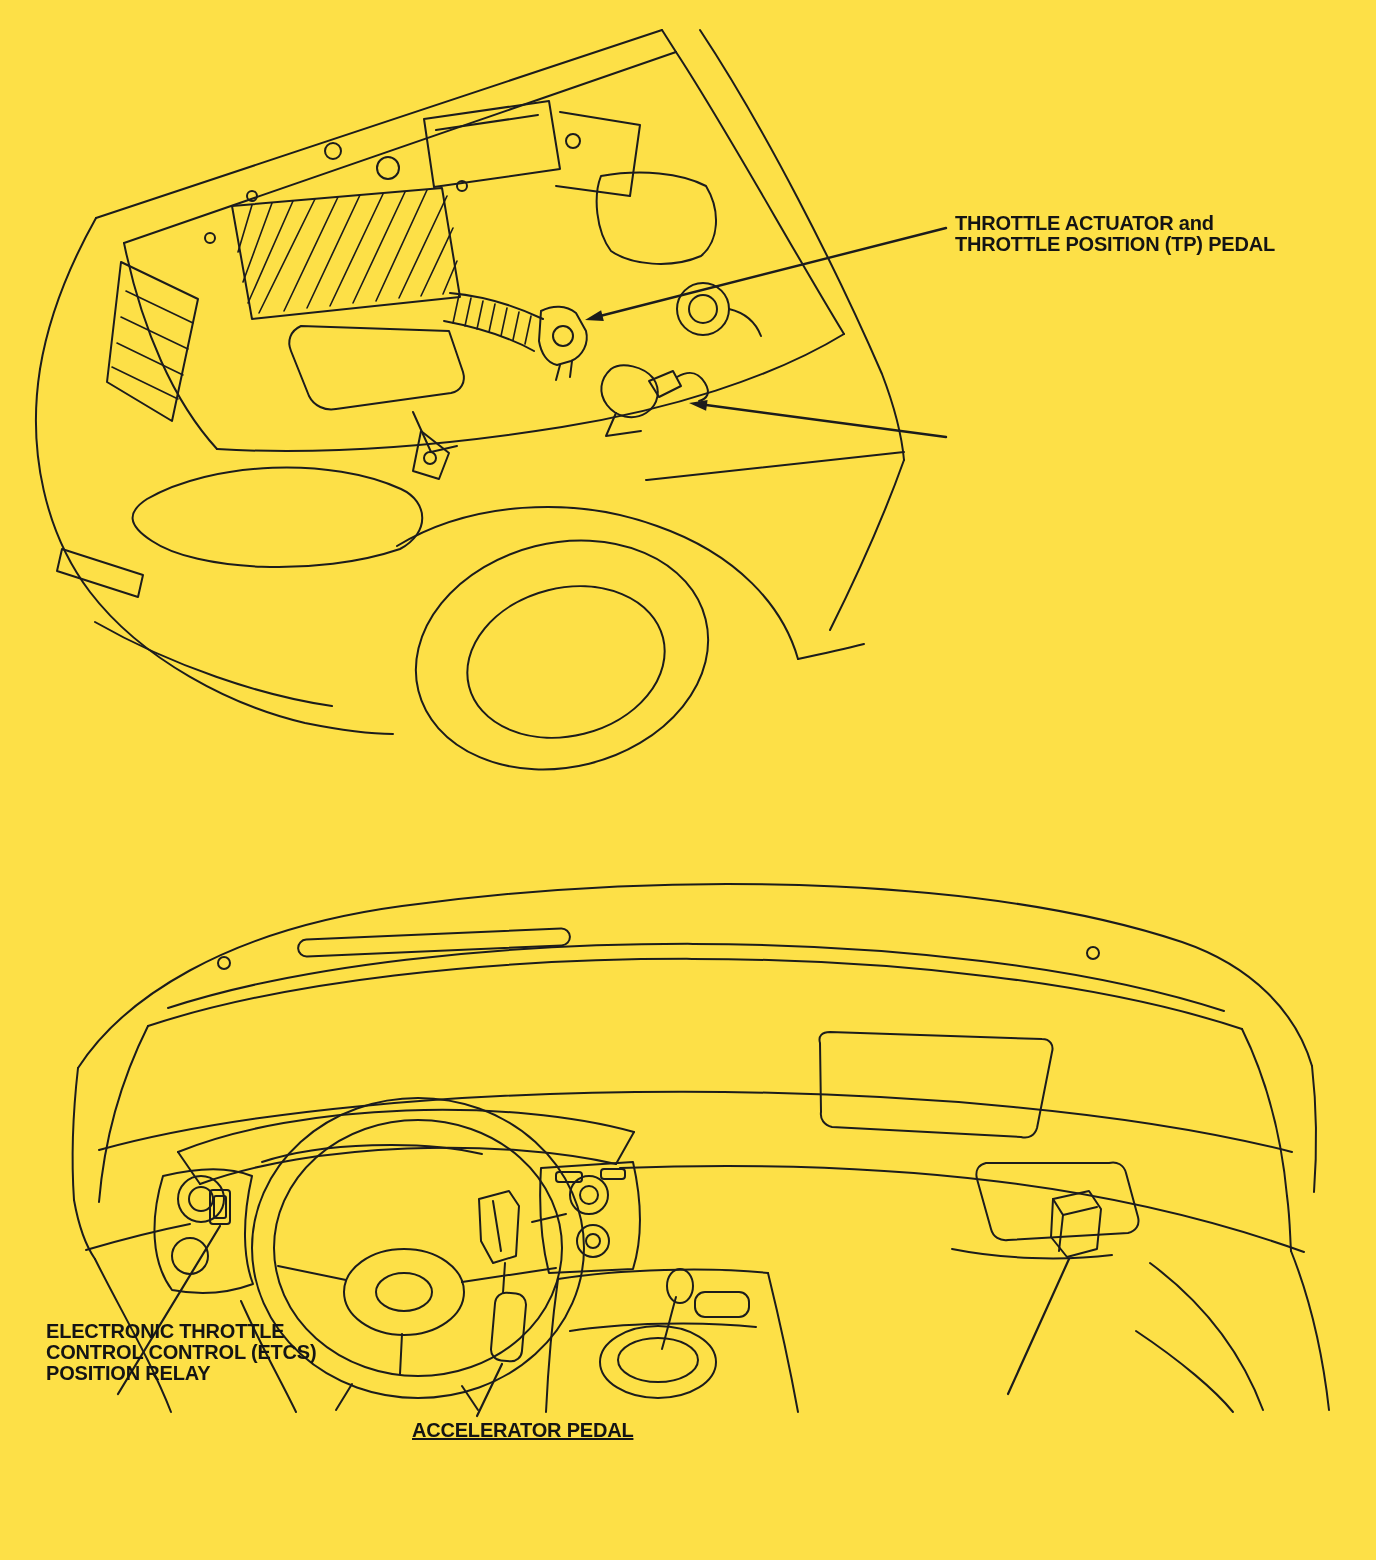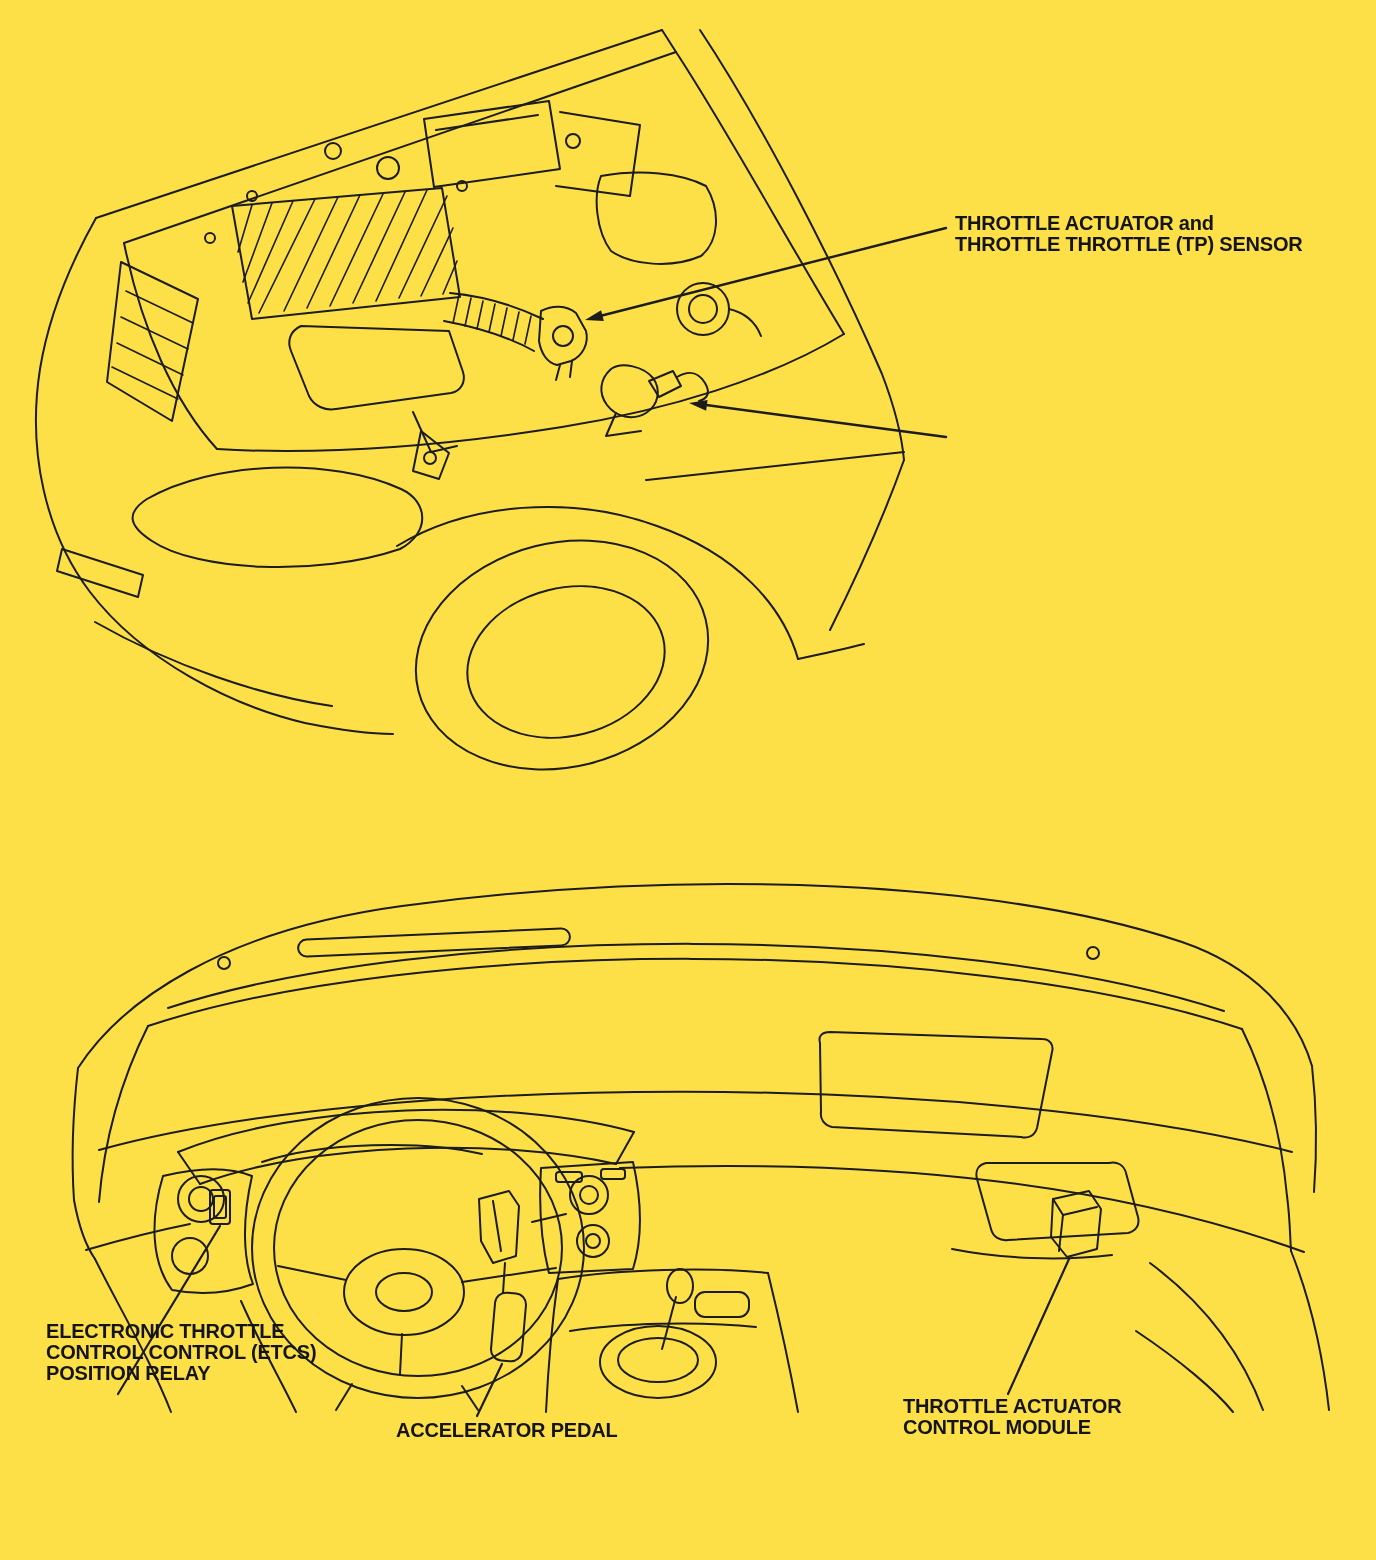--- a/index.html
+++ b/index.html
@@ -206,32 +206,28 @@
 
     <g stroke="#1c1c1c" stroke-width="2.2" fill="none" stroke-linecap="round">
       <path d="M 118,1394 L 220,1226"></path>
       <path d="M 477,1416 L 502,1364"></path>
       <path d="M 1008,1394 L 1069,1259"></path>
     </g>
   </svg>
 
   <div class="label" style="left:955px; top:213px;">
     <div>THROTTLE ACTUATOR and</div>
-    <div>THROTTLE THROTTLE (TP) SENSOR</div>
+    <div>THROTTLE POSITION (TP) PEDAL</div>
   </div>
 
 
   <div class="label" style="left:46px; top:1321px;">
     <div>ELECTRONIC THROTTLE</div>
     <div>CONTROL CONTROL (ETCS)</div>
     <div>POSITION RELAY</div>
   </div>
 
-  <div class="label" style="left:396px; top:1420px;">
+  <div class="label" style="left:412px; top:1420px;text-decoration:underline;">
     <div>ACCELERATOR PEDAL</div>
   </div>
 
-  <div class="label" style="left:903px; top:1396px;">
-    <div>THROTTLE ACTUATOR</div>
-    <div>CONTROL MODULE</div>
-  </div>
 
 </div>
 
 </body></html>

